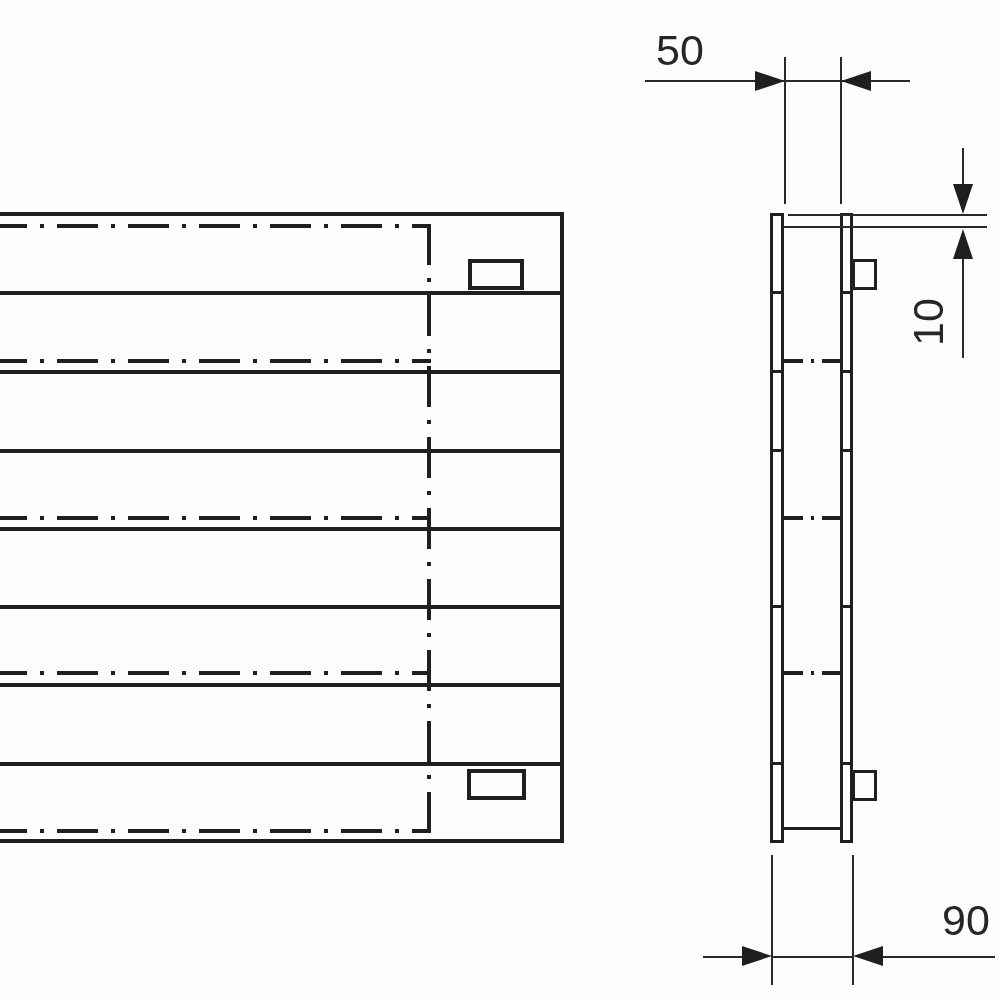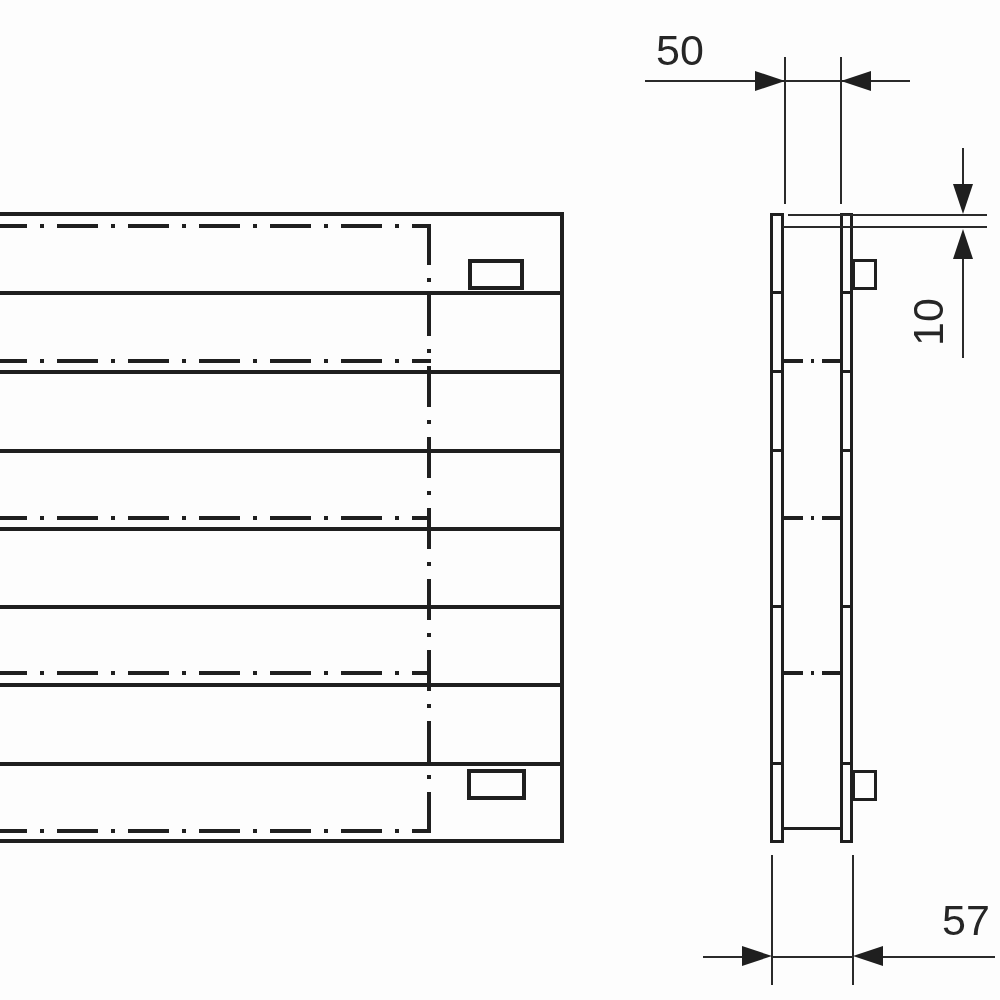--- a/index.html
+++ b/index.html
@@ -114,16 +114,16 @@
   </div>
 
   <div>
     <div class="ln thin" style="left:771px;top:855px;width:2px;height:130px;"></div>
     <div class="ln thin" style="left:852px;top:855px;width:2px;height:130px;"></div>
     <div class="ln thin" style="left:703px;top:956px;width:40px;height:2px;"></div>
     <div class="arrow arrow-right" style="left:742px;top:946px;"></div>
     <div class="ln thin" style="left:772px;top:956px;width:81px;height:2px;"></div>
     <div class="arrow arrow-left" style="left:853px;top:946px;"></div>
     <div class="ln thin" style="left:883px;top:956px;width:112px;height:2px;"></div>
-    <div class="dim-label" style="left:936px;top:898px;width:60px;">57</div>
+    <div class="dim-label" style="left:936px;top:898px;width:60px;">90</div>
   </div>
 
 </div>
 
 </body></html>

